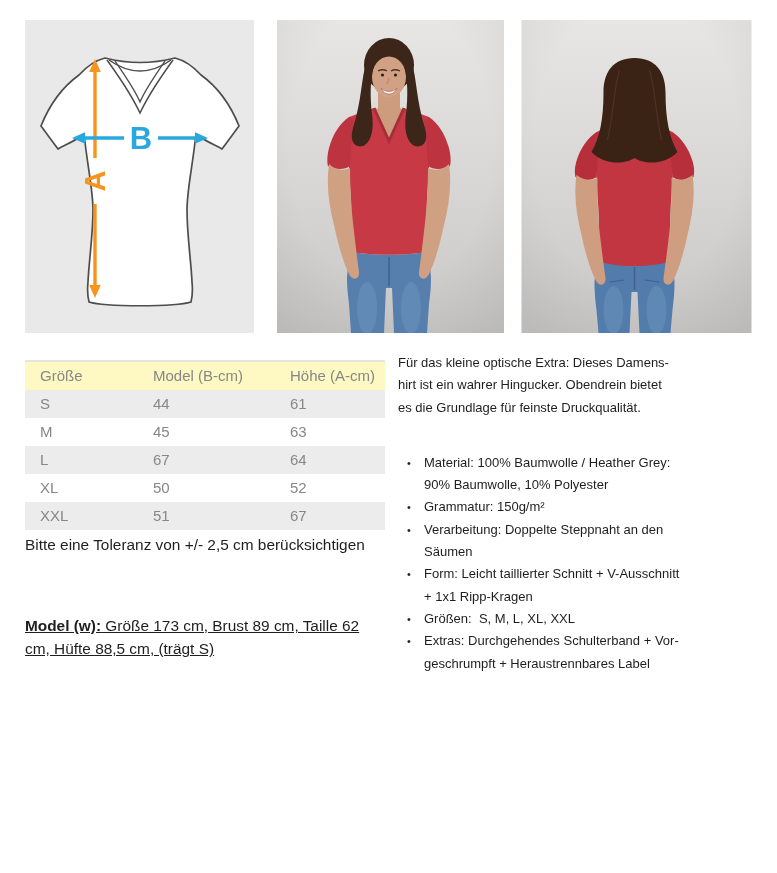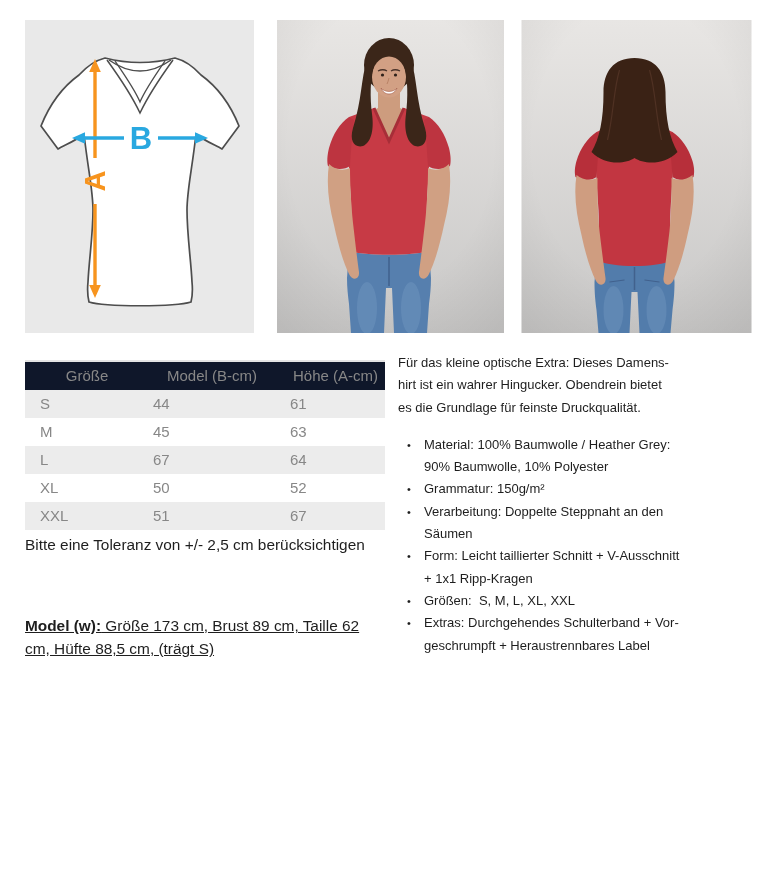--- a/index.html
+++ b/index.html
@@ -10,34 +10,34 @@
   #front-panel{left:277px;width:227px;}
   #back-panel{left:521px;width:231px;}
   .panel svg{display:block;width:100%;height:100%;}
 
   
   .table-wrap{position:absolute;left:25px;top:360px;width:360px;}
   table{width:100%;border-collapse:collapse;border-top:2px solid #e4e4e4;
         font-size:15px;color:#878787;}
   th,td{font-weight:normal;text-align:left;padding:0 4px 0 15px;
         height:28px;line-height:28px;white-space:nowrap;}
-  thead th{background:#0f172a;text-align:center;}
+  thead th{background:#fef9c3;}
   tbody tr:nth-child(odd){background:#ececec;}
   tbody tr:nth-child(even){background:#ffffff;}
 
   .tolerance{position:absolute;left:25px;top:536px;font-size:15.4px;color:#1e1e1e;}
   .model-info{position:absolute;left:25px;top:614px;width:362px;
               font-size:15.4px;line-height:23px;color:#1e1e1e;text-decoration:underline;}
   .model-info .bold{font-weight:bold;}
 
   
   .desc{position:absolute;left:398px;top:352px;width:379px;
         font-size:13px;line-height:22.3px;color:#1e1e1e;}
   .intro{white-space:pre-wrap;}
-  ul.bullets{list-style:none;margin:15px 0 0 0;padding:0 0 0 9px;}
+  ul.bullets{list-style:none;margin:33px 0 0 0;padding:0 0 0 9px;}
   ul.bullets li{display:flex;align-items:flex-start;}
   .dot{flex:none;width:17px;}
   .dot::before{content:"\2022";font-size:11px;line-height:22.3px;display:block;}
   .btext{flex:1;white-space:pre-wrap;}
 
   svg text{font-family:"Liberation Sans",sans-serif;font-weight:bold;}
 </style>
 </head>
 <body>
 

